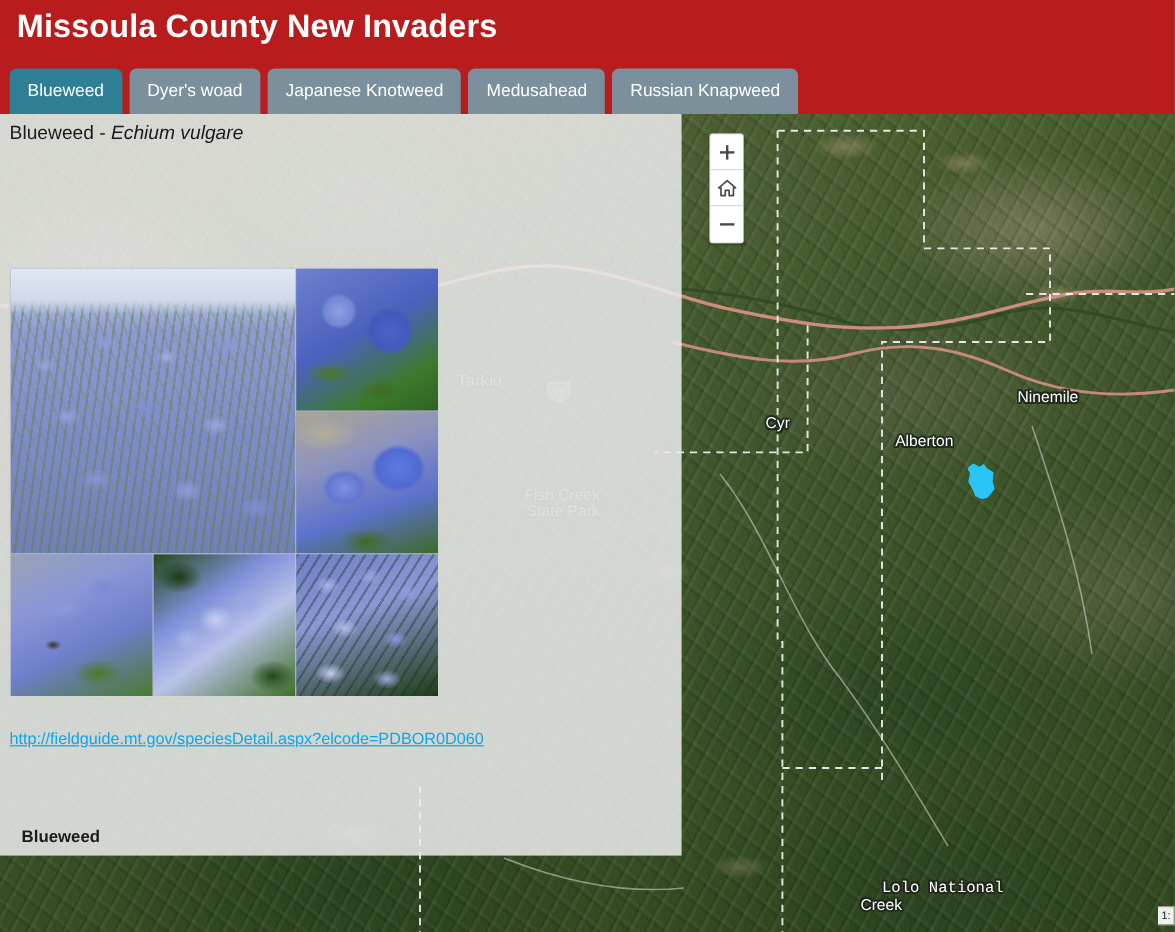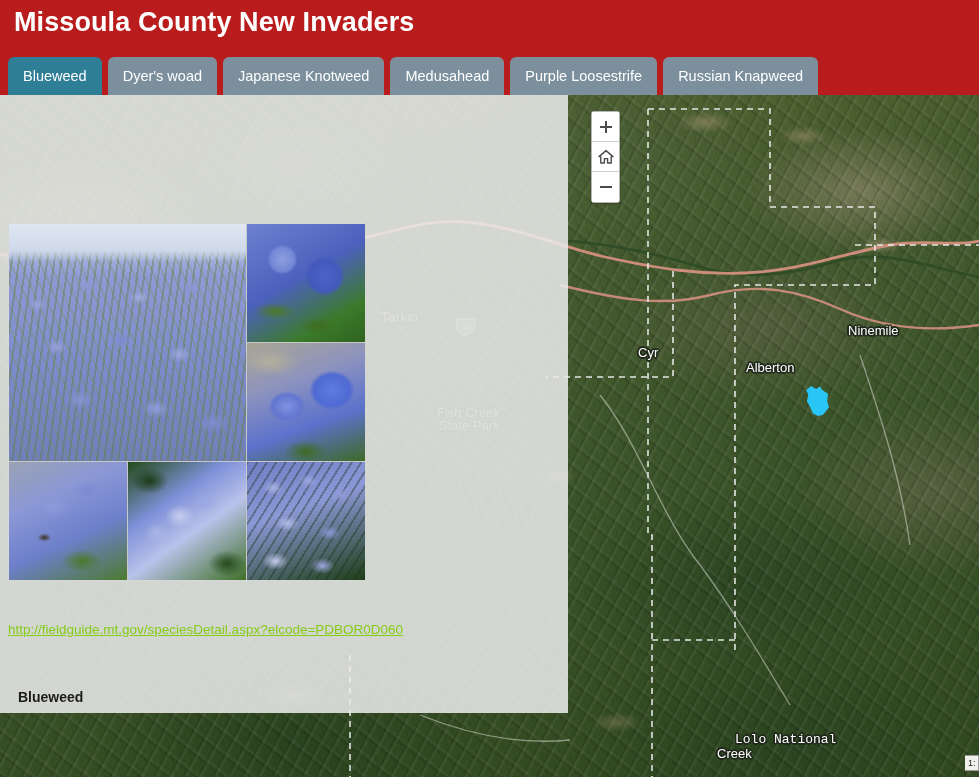--- a/index.html
+++ b/index.html
@@ -221,22 +221,22 @@
       radial-gradient(ellipse 15px 10px at 80% 28%, #8e9bd7, rgba(142,155,215,0) 72%),
       radial-gradient(ellipse 16px 11px at 34% 52%, #b2bce7, rgba(178,188,231,0) 72%),
       radial-gradient(ellipse 15px 10px at 70% 60%, #8a98d6, rgba(138,152,214,0) 72%),
       radial-gradient(ellipse 18px 12px at 24% 84%, #c3cbec, rgba(195,203,236,0) 72%),
       radial-gradient(ellipse 17px 11px at 64% 88%, #9ba7de, rgba(155,167,222,0) 72%),
       repeating-linear-gradient(122deg, rgba(22,44,18,.35) 0 2px, rgba(0,0,0,0) 2px 8px),
       linear-gradient(160deg, #6f7ec5 0%, #8b98d6 40%, #1f3d17 100%);
   }
 
   #source-link {
-    position: absolute; left: 8px; top: 527px;
-    color: #84cc16;
+    position: absolute; left: 8px; top: 513px;
+    color: #0ea5e9;
     font-size: 13.5px;
     text-decoration: underline;
     cursor: pointer;
   }
 
   #legend { position: absolute; left: 18px; top: 594px; }
   #legend-title {
     font-size: 14px; font-weight: bold; color: #1b1b1b;
     margin-bottom: 14px;
   }
@@ -329,20 +329,23 @@
     <div class="map-label" style="left:848px;top:218px;">Ninemile</div>
     <div class="map-label" style="left:735px;top:627px;font-family:Liberation Mono, monospace;">Lolo National</div>
     <div class="map-label" style="left:717px;top:641px;">Creek</div>
 
     <div class="occurrence-poly"></div>
 
     <div id="scale-box">1:</div>
   </div>
 
   <div id="info-panel">
+    <div id="species-heading">
+      <span>Blueweed</span><span> - </span><span class="sci">Echium vulgare</span>
+    </div>
 
     <div id="photo-grid">
       <div class="photo photo-big pf-field"></div>
       <div class="photo pf-close1"></div>
       <div class="photo pf-close2"></div>
       <div class="photo pf-bee"></div>
       <div class="photo pf-cluster"></div>
       <div class="photo pf-dense"></div>
     </div>
 
@@ -373,18 +376,17 @@
     </div>
   </div>
 
   <div id="header">
     <div id="app-title">Missoula County New Invaders</div>
     <div id="tabbar">
       <div class="tab active">Blueweed</div>
       <div class="tab">Dyer's woad</div>
       <div class="tab">Japanese Knotweed</div>
       <div class="tab">Medusahead</div>
-      <div class="tab">Purple Loosestrife</div>
       <div class="tab">Russian Knapweed</div>
     </div>
   </div>
 
 </div>
 
 </body></html>

